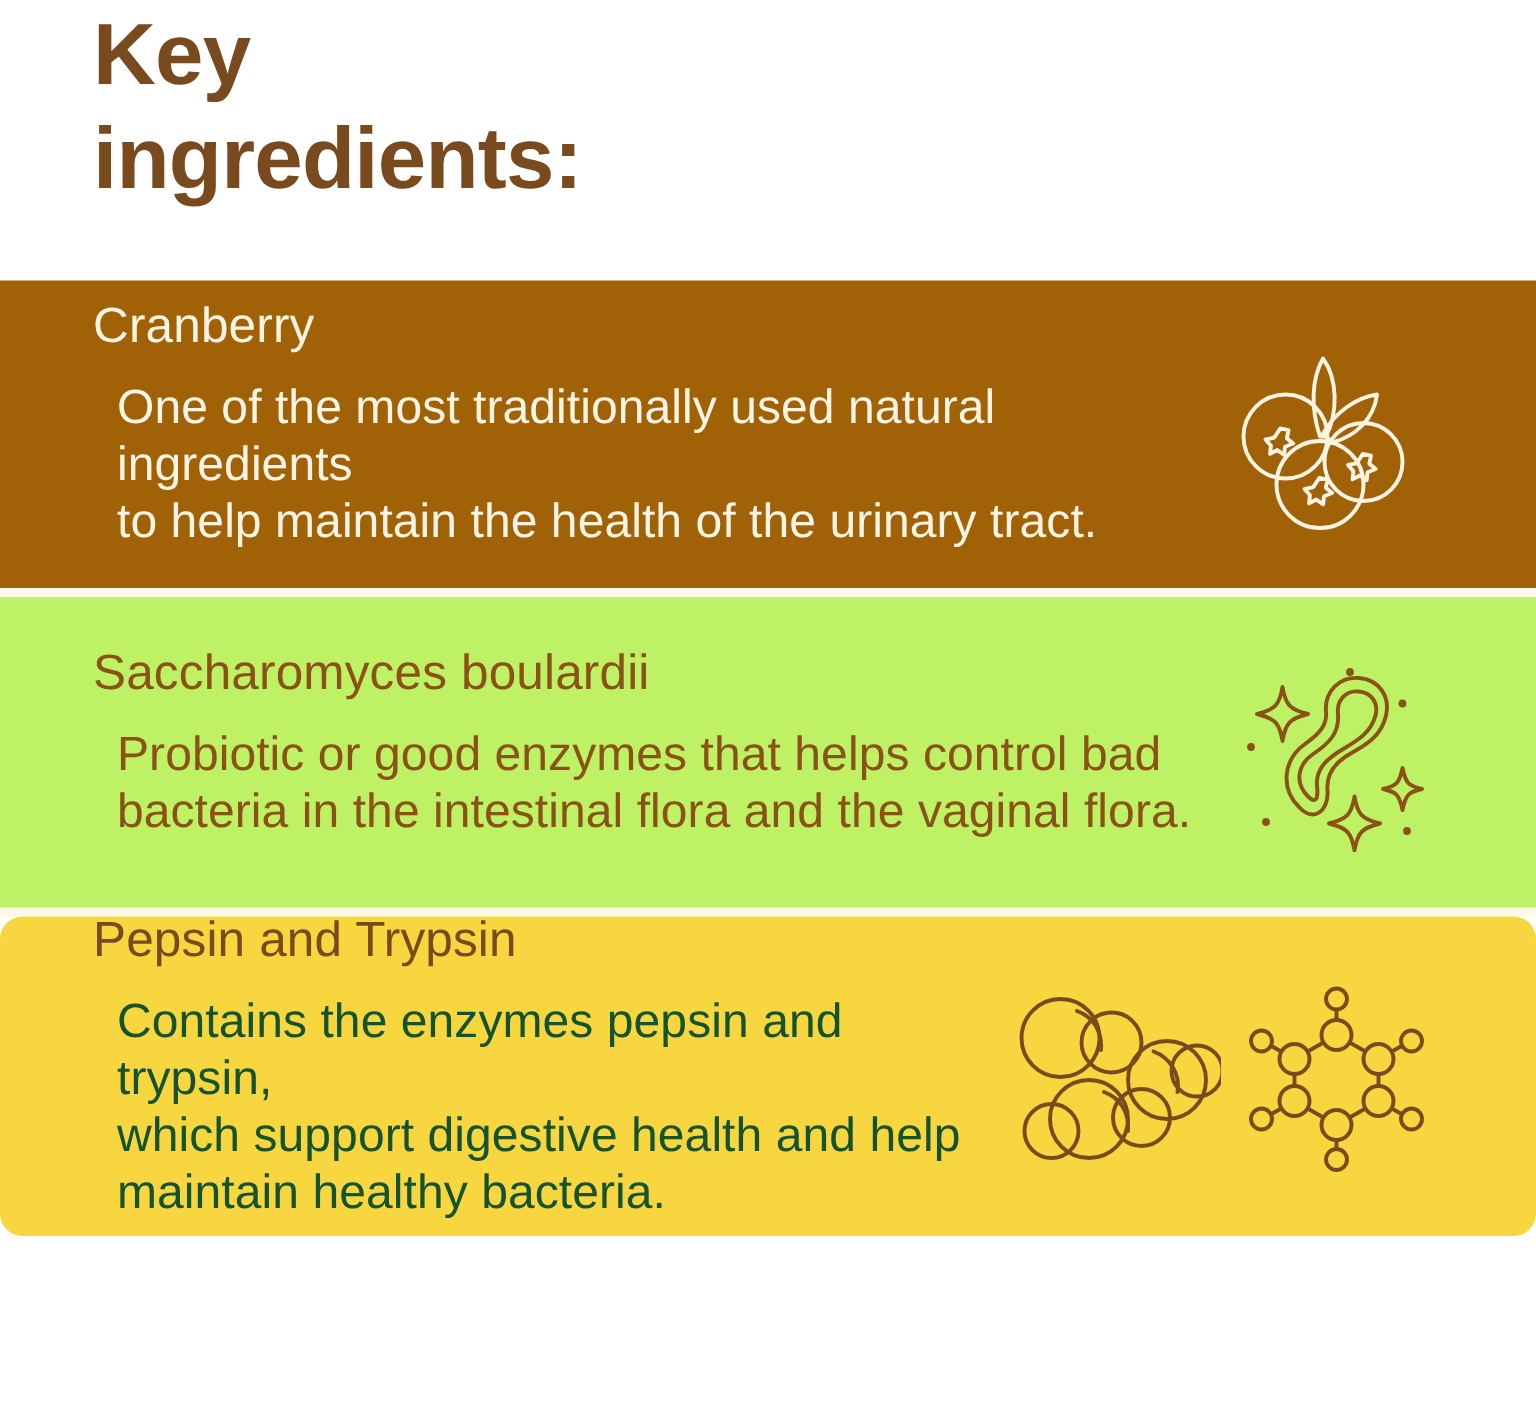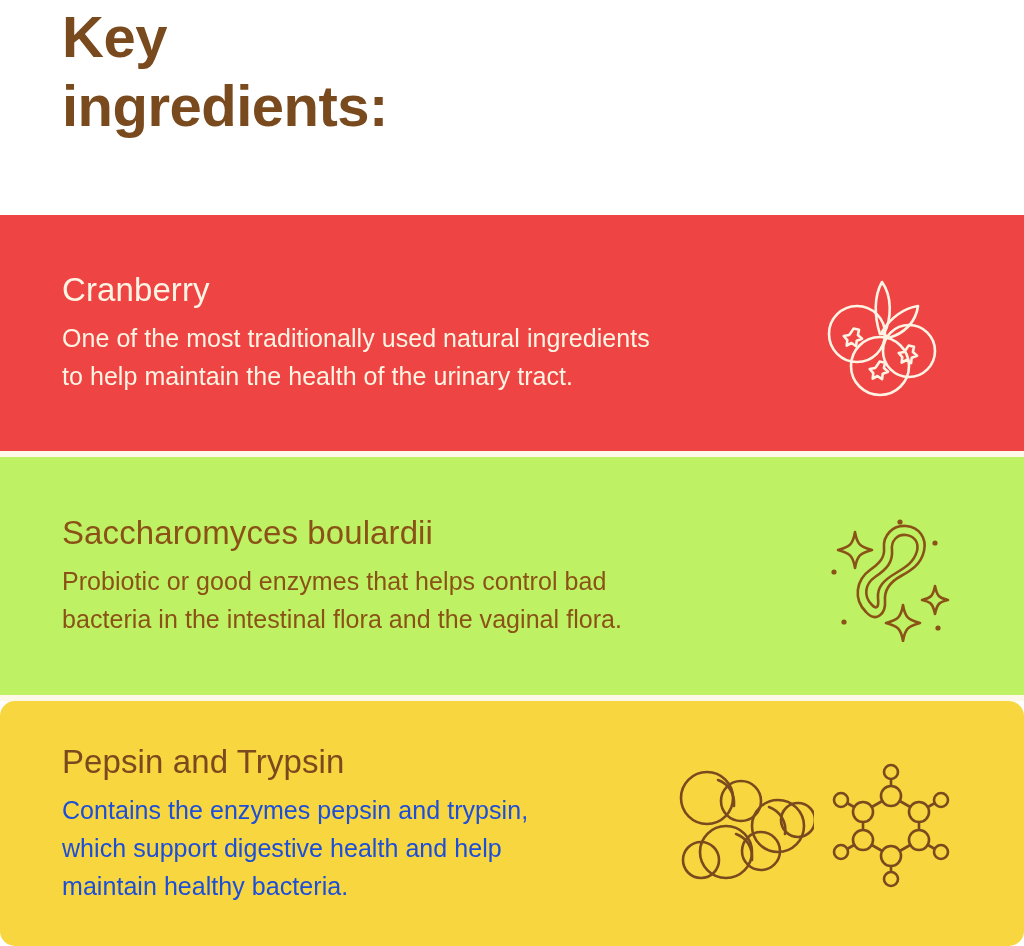--- a/index.html
+++ b/index.html
@@ -9,21 +9,21 @@
   body {
     width: 1024px;
     height: 946px;
     background: #ffffff;
     font-family: "Liberation Sans", sans-serif;
     overflow: hidden;
   }
   .page {
     position: relative;
     width: 1024px;
-    height: 946px;
+    height: 824px;
     background: #ffffff;
     display: flex;
     flex-direction: column;
   }
 
   
   .header {
     height: 215px;
     background: #ffffff;
     box-sizing: border-box;
@@ -55,48 +55,48 @@
   
   .band {
     position: relative;
     box-sizing: border-box;
     display: flex;
     align-items: center;
     padding-left: 62px;
     padding-right: 30px;
     overflow: hidden;
   }
-  .band-1 { background: #ef4444; height: 236px; }
+  .band-1 { background: #a16207; height: 236px; }
   .band-2 { background: #bef264; height: 238px; }
   .band-3 { background: #f7d63f; height: 245px; border-radius: 15px; }
 
   .band-text {
     flex: 1 1 auto;
     max-width: 760px;
   }
   .band-title {
     margin: 0 0 10px 0;
     font-size: 33px;
     line-height: 38px;
     font-weight: normal;
     letter-spacing: 0.1px;
   }
   .band-desc {
-    margin: 0;
-    font-size: 25px;
+    margin: 16px;
+    font-size: 32px;
     line-height: 38px;
     font-weight: normal;
     white-space: pre-line;
     letter-spacing: 0.05px;
   }
   .band-1 .band-title, .band-1 .band-desc { color: #fdf4e3; }
   .band-2 .band-title { color: #8a5217; }
   .band-2 .band-desc  { color: #8a5217; }
   .band-3 .band-title { color: #7a4a1f; }
-  .band-3 .band-desc  { color: #1d4ed8; }
+  .band-3 .band-desc  { color: #14532d; }
 
   .band-icons {
     flex: 0 0 auto;
     display: flex;
     align-items: center;
     gap: 18px;
     padding-right: 30px;
   }
   .band-1 .band-icons { padding-right: 46px; }
   .band-2 .band-icons { padding-right: 36px; }

